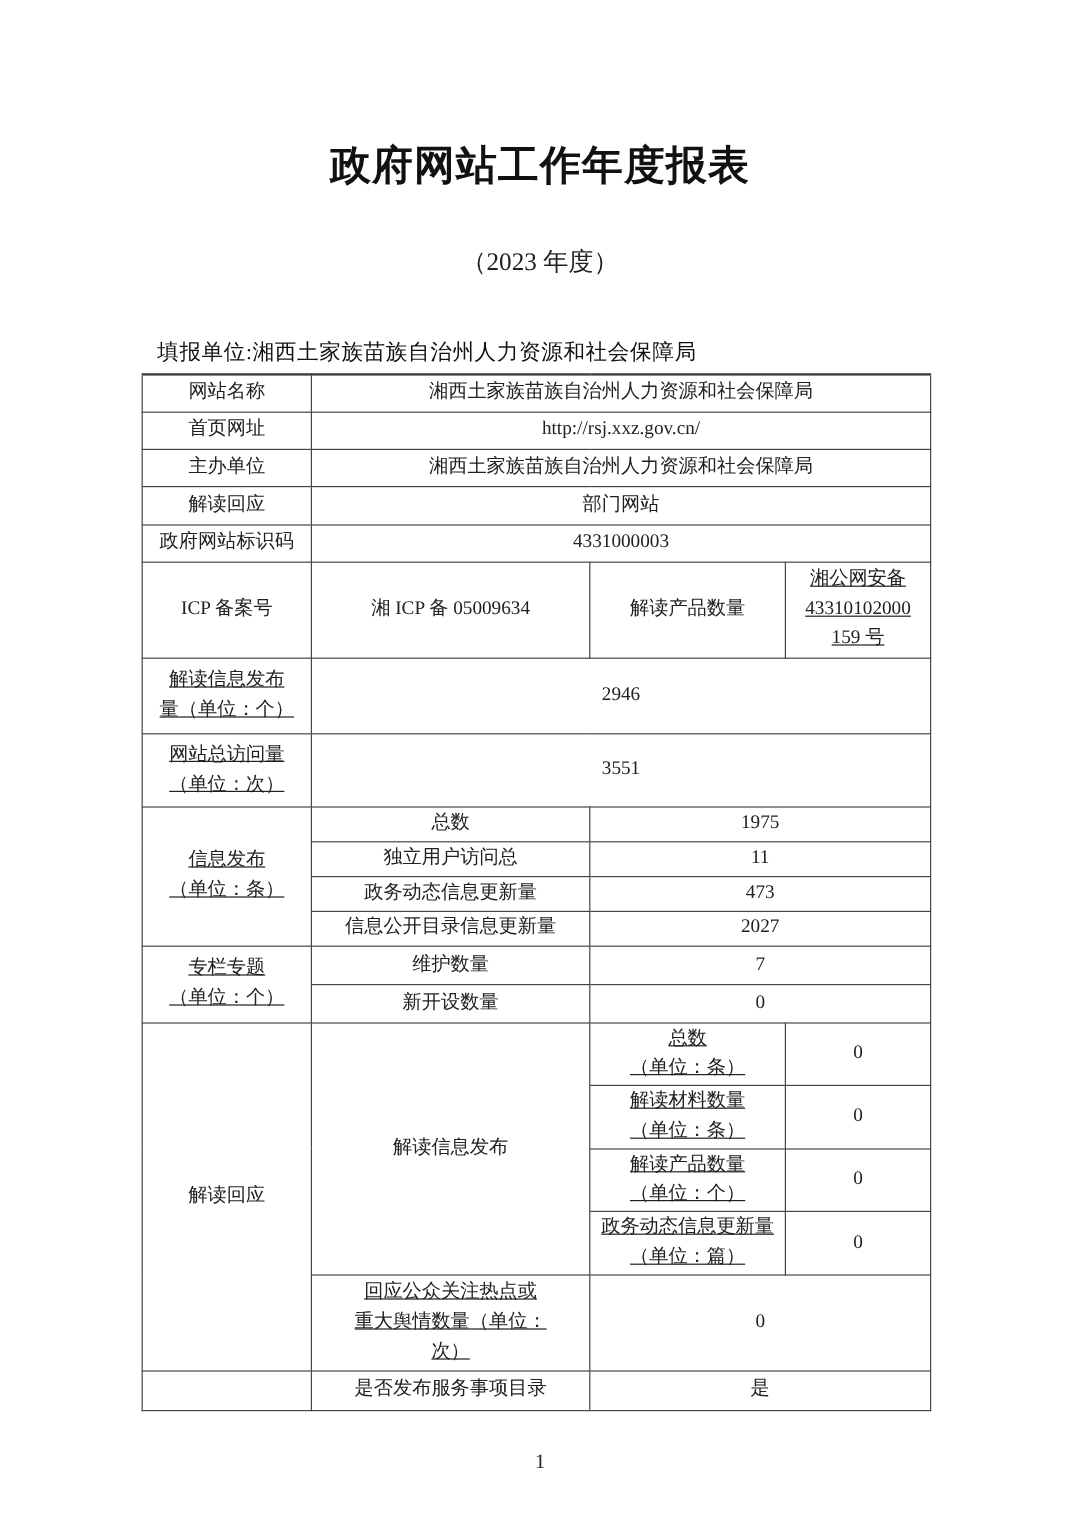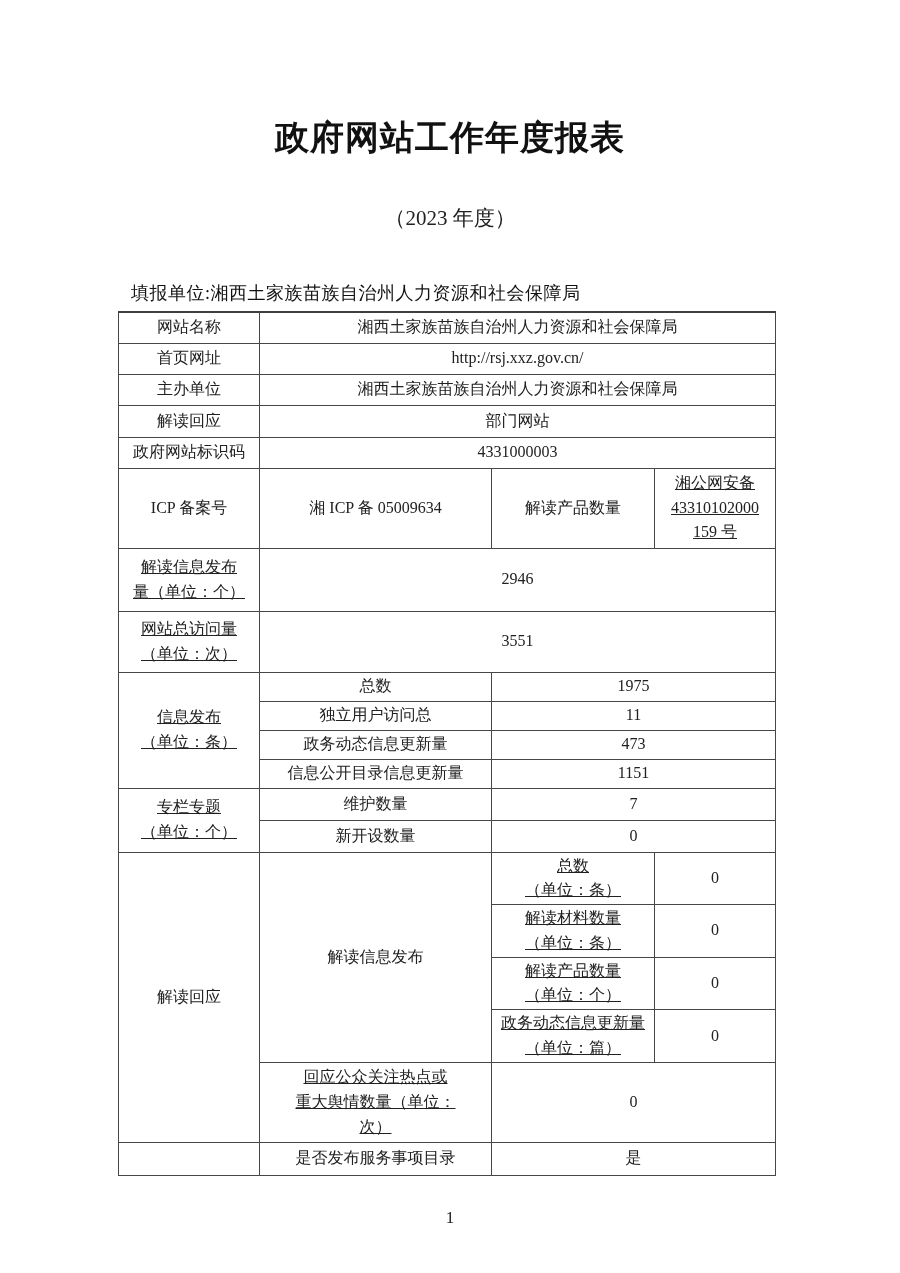--- a/index.html
+++ b/index.html
@@ -127,21 +127,21 @@
   <tr style="height:29px">
     <td class="tight">独立用户访问总</td>
     <td colspan="2">11</td>
   </tr>
   <tr style="height:29px">
     <td class="tight">政务动态信息更新量</td>
     <td colspan="2">473</td>
   </tr>
   <tr style="height:29px">
     <td class="tight">信息公开目录信息更新量</td>
-    <td colspan="2">1151</td>
+    <td colspan="2">2027</td>
   </tr>
 
   <tr style="height:32px">
     <td rowspan="2" class="pre">专栏专题
 （单位：个）</td>
     <td>维护数量</td>
     <td colspan="2">7</td>
   </tr>
   <tr style="height:32px">
     <td>新开设数量</td>

